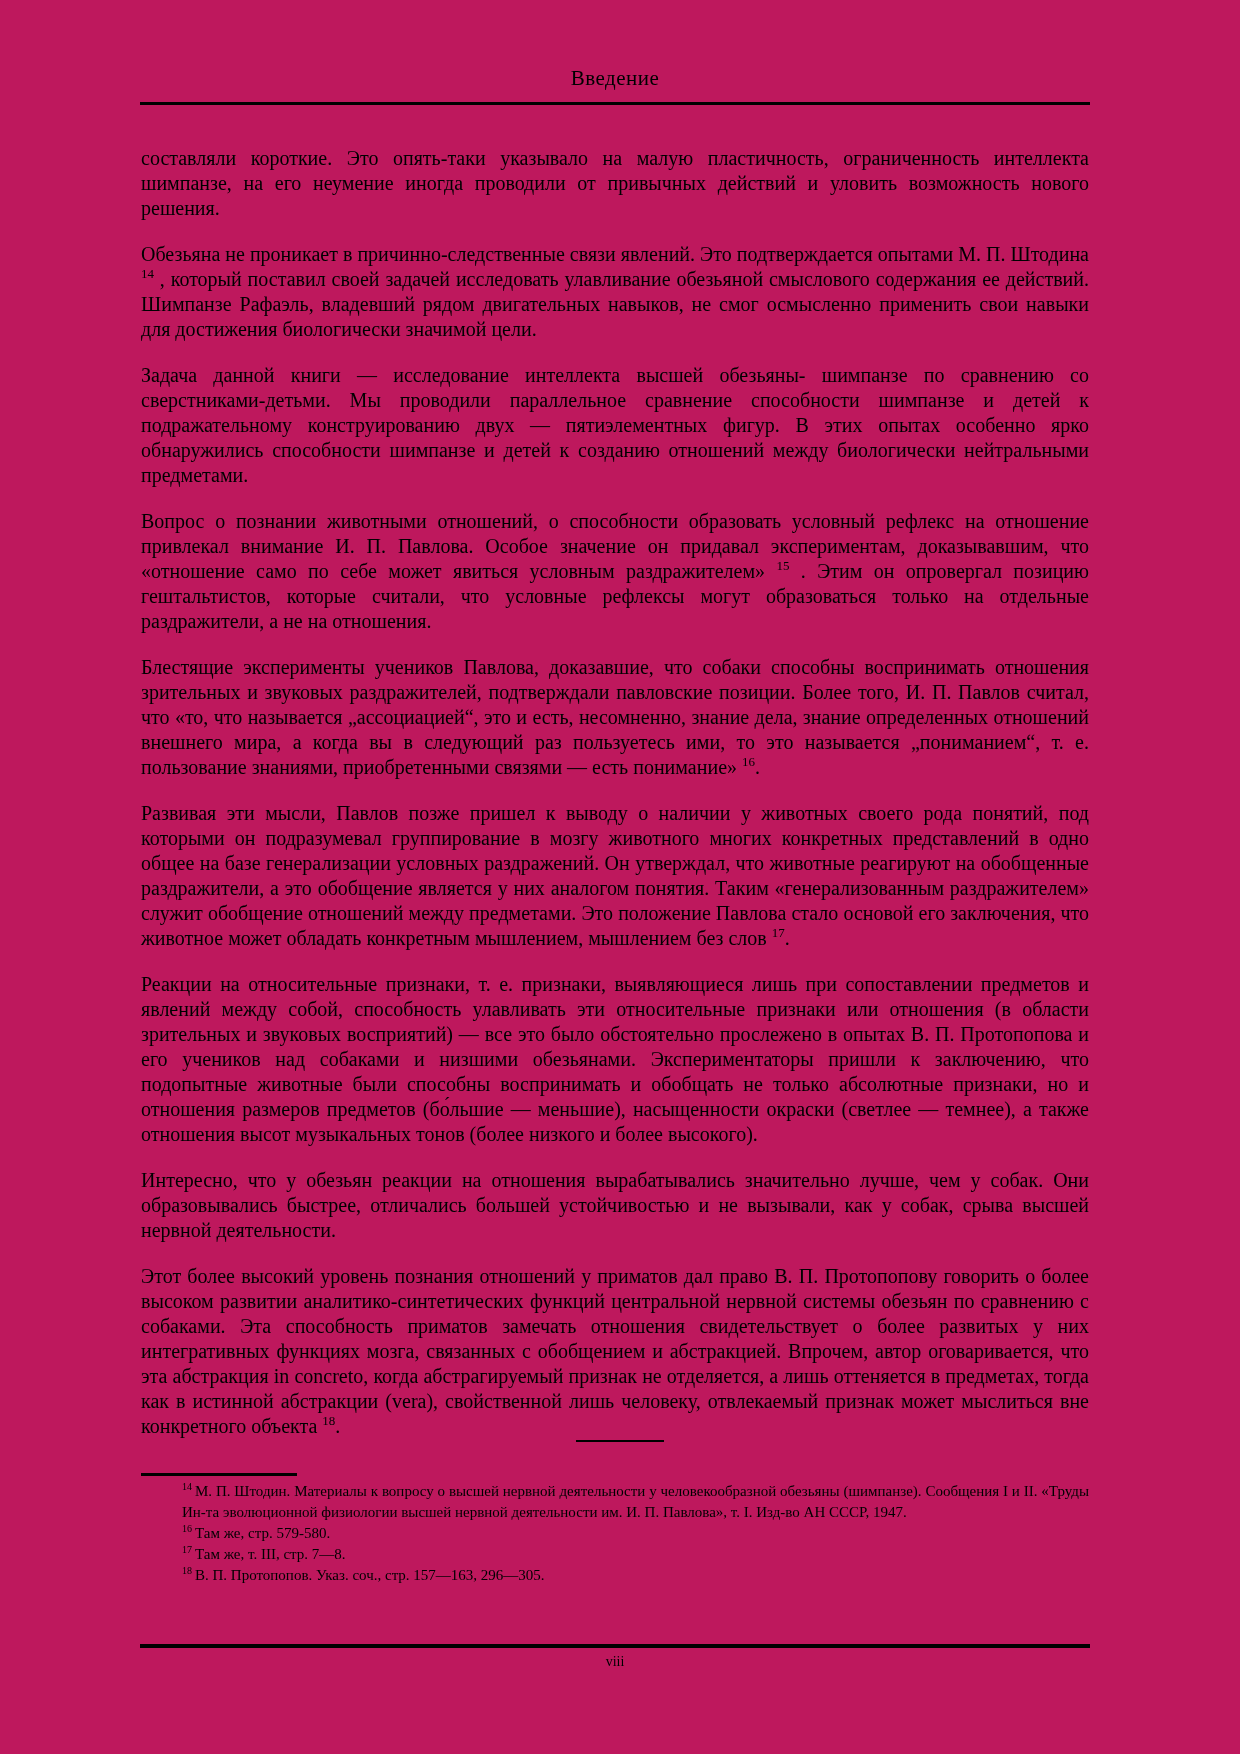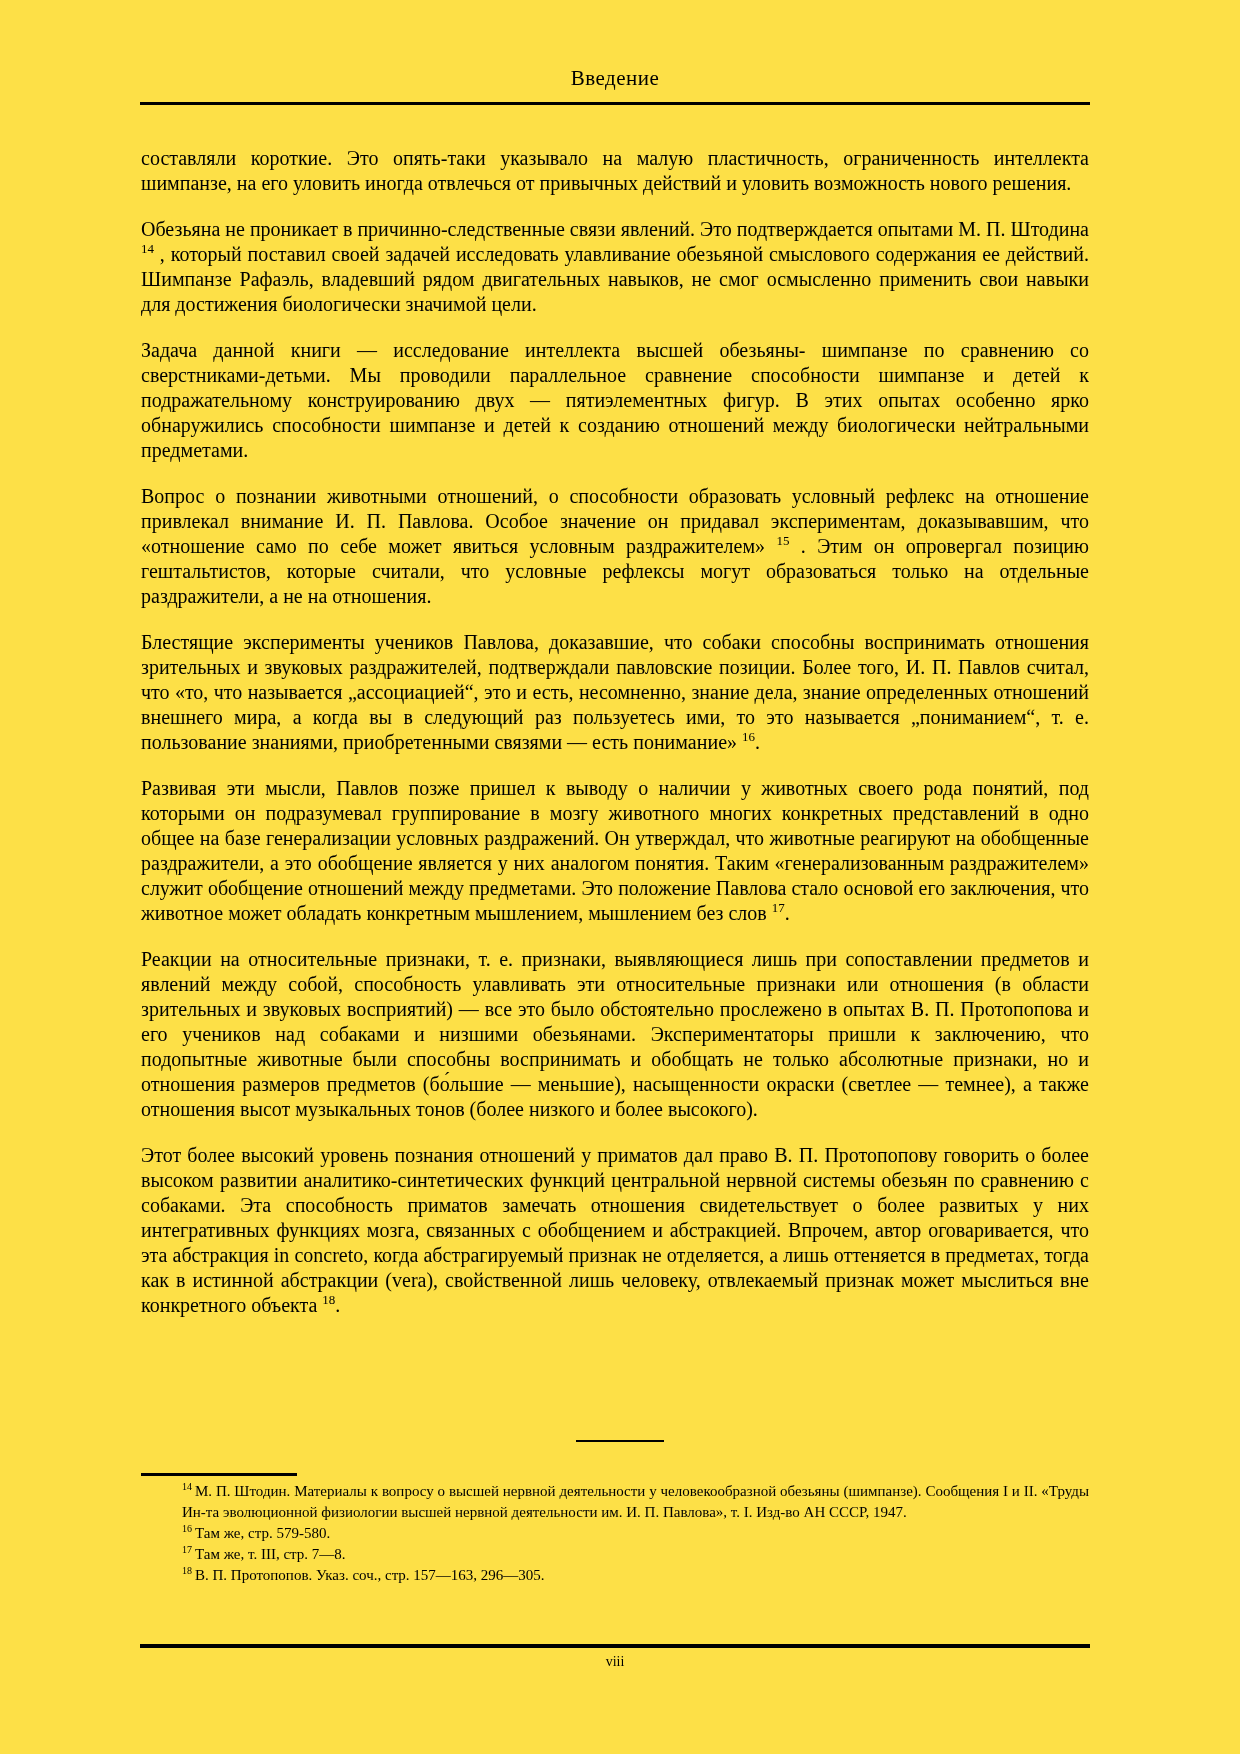--- a/index.html
+++ b/index.html
@@ -1,21 +1,21 @@
 <!DOCTYPE html>
 <html lang="ru"><head>
 <meta charset="utf-8">
 <style>
   html, body { margin: 0; padding: 0; background: #e8e8e8; }
   .page {
     position: relative;
     width: 1240px;
     height: 1754px;
     margin: 0 auto;
-    background: #fde047;
+    background: #be185d;
     font-family: "Liberation Serif", "DejaVu Serif", serif;
     color: #000000;
     overflow: hidden;
   }
   .running-head {
     position: absolute;
     top: 66px;
     left: 141px;
     width: 948px;
     text-align: center;
@@ -97,27 +97,28 @@
 </head>
 <body>
 
 <div class="page">
 
   <div class="running-head">Введение</div>
 
   <div class="head-rule"></div>
 
   <div class="body-text">
-      <p class="para">составляли короткие. Это опять-таки указывало на малую пластичность, ограниченность интеллекта шимпанзе, на его уловить иногда отвлечься от привычных действий и уловить возможность нового решения.</p>
+      <p class="para">составляли короткие. Это опять-таки указывало на малую пластичность, ограниченность интеллекта шимпанзе, на его неумение иногда проводили от привычных действий и уловить возможность нового решения.</p>
       <p class="para">Обезьяна не проникает в причинно-следственные связи явлений. Это подтверждается опытами М. П. Штодина <sup>14</sup> , который поставил своей задачей исследовать улавливание обезьяной смыслового содержания ее действий. Шимпанзе Рафаэль, владевший рядом двигательных навыков, не смог осмысленно применить свои навыки для достижения биологически значимой цели.</p>
       <p class="para">Задача данной книги — исследование интеллекта высшей обезьяны- шимпанзе по сравнению со сверстниками-детьми. Мы проводили параллельное сравнение способности шимпанзе и детей к подражательному конструированию двух — пятиэлементных фигур. В этих опытах особенно ярко обнаружились способности шимпанзе и детей к созданию отношений между биологически нейтральными предметами.</p>
       <p class="para">Вопрос о познании животными отношений, о способности образовать условный рефлекс на отношение привлекал внимание И. П. Павлова. Особое значение он придавал экспериментам, доказывавшим, что «отношение само по себе может явиться условным раздражителем» <sup>15</sup> . Этим он опровергал позицию гештальтистов, которые считали, что условные рефлексы могут образоваться только на отдельные раздражители, а не на отношения.</p>
       <p class="para">Блестящие эксперименты учеников Павлова, доказавшие, что собаки способны воспринимать отношения зрительных и звуковых раздражителей, подтверждали павловские позиции. Более того, И. П. Павлов считал, что «то, что называется „ассоциацией“, это и есть, несомненно, знание дела, знание определенных отношений внешнего мира, а когда вы в следующий раз пользуетесь ими, то это называется „пониманием“, т. е. пользование знаниями, приобретенными связями — есть понимание» <sup>16</sup>.</p>
       <p class="para">Развивая эти мысли, Павлов позже пришел к выводу о наличии у животных своего рода понятий, под которыми он подразумевал группирование в мозгу животного многих конкретных представлений в одно общее на базе генерализации условных раздражений. Он утверждал, что животные реагируют на обобщенные раздражители, а это обобщение является у них аналогом понятия. Таким «генерализованным раздражителем» служит обобщение отношений между предметами. Это положение Павлова стало основой его заключения, что животное может обладать конкретным мышлением, мышлением без слов <sup>17</sup>.</p>
       <p class="para">Реакции на относительные признаки, т. е. признаки, выявляющиеся лишь при сопоставлении предметов и явлений между собой, способность улавливать эти относительные признаки или отношения (в области зрительных и звуковых восприятий) — все это было обстоятельно прослежено в опытах В. П. Протопопова и его учеников над собаками и низшими обезьянами. Экспериментаторы пришли к заключению, что подопытные животные были способны воспринимать и обобщать не только абсолютные признаки, но и отношения размеров предметов (бо́льшие — меньшие), насыщенности окраски (светлее — темнее), а также отношения высот музыкальных тонов (более низкого и более высокого).</p>
+      <p class="para">Интересно, что у обезьян реакции на отношения вырабатывались значительно лучше, чем у собак. Они образовывались быстрее, отличались большей устойчивостью и не вызывали, как у собак, срыва высшей нервной деятельности.</p>
       <p class="para">Этот более высокий уровень познания отношений у приматов дал право В. П. Протопопову говорить о более высоком развитии аналитико-синтетических функций центральной нервной системы обезьян по сравнению с собаками. Эта способность приматов замечать отношения свидетельствует о более развитых у них интегративных функциях мозга, связанных с обобщением и абстракцией. Впрочем, автор оговаривается, что эта абстракция in concreto, когда абстрагируемый признак не отделяется, а лишь оттеняется в предметах, тогда как в истинной абстракции (vera), свойственной лишь человеку, отвлекаемый признак может мыслиться вне конкретного объекта <sup>18</sup>.</p>
     </div>
 
   <div class="mid-sep"></div>
 
   <div class="footnote-rule"></div>
 
   <div class="footnotes">
       <div class="footnote"><sup>14</sup>М. П. Штодин. Материалы к вопросу о высшей нервной деятельности у человекообразной обезьяны (шимпанзе). Сообщения I и II. «Труды Ин-та эволюционной физиологии высшей нервной деятельности им. И. П. Павлова», т. I. Изд-во АН СССР, 1947.</div>
       <div class="footnote"><sup>16</sup>Там же, стр. 579-580.</div>

